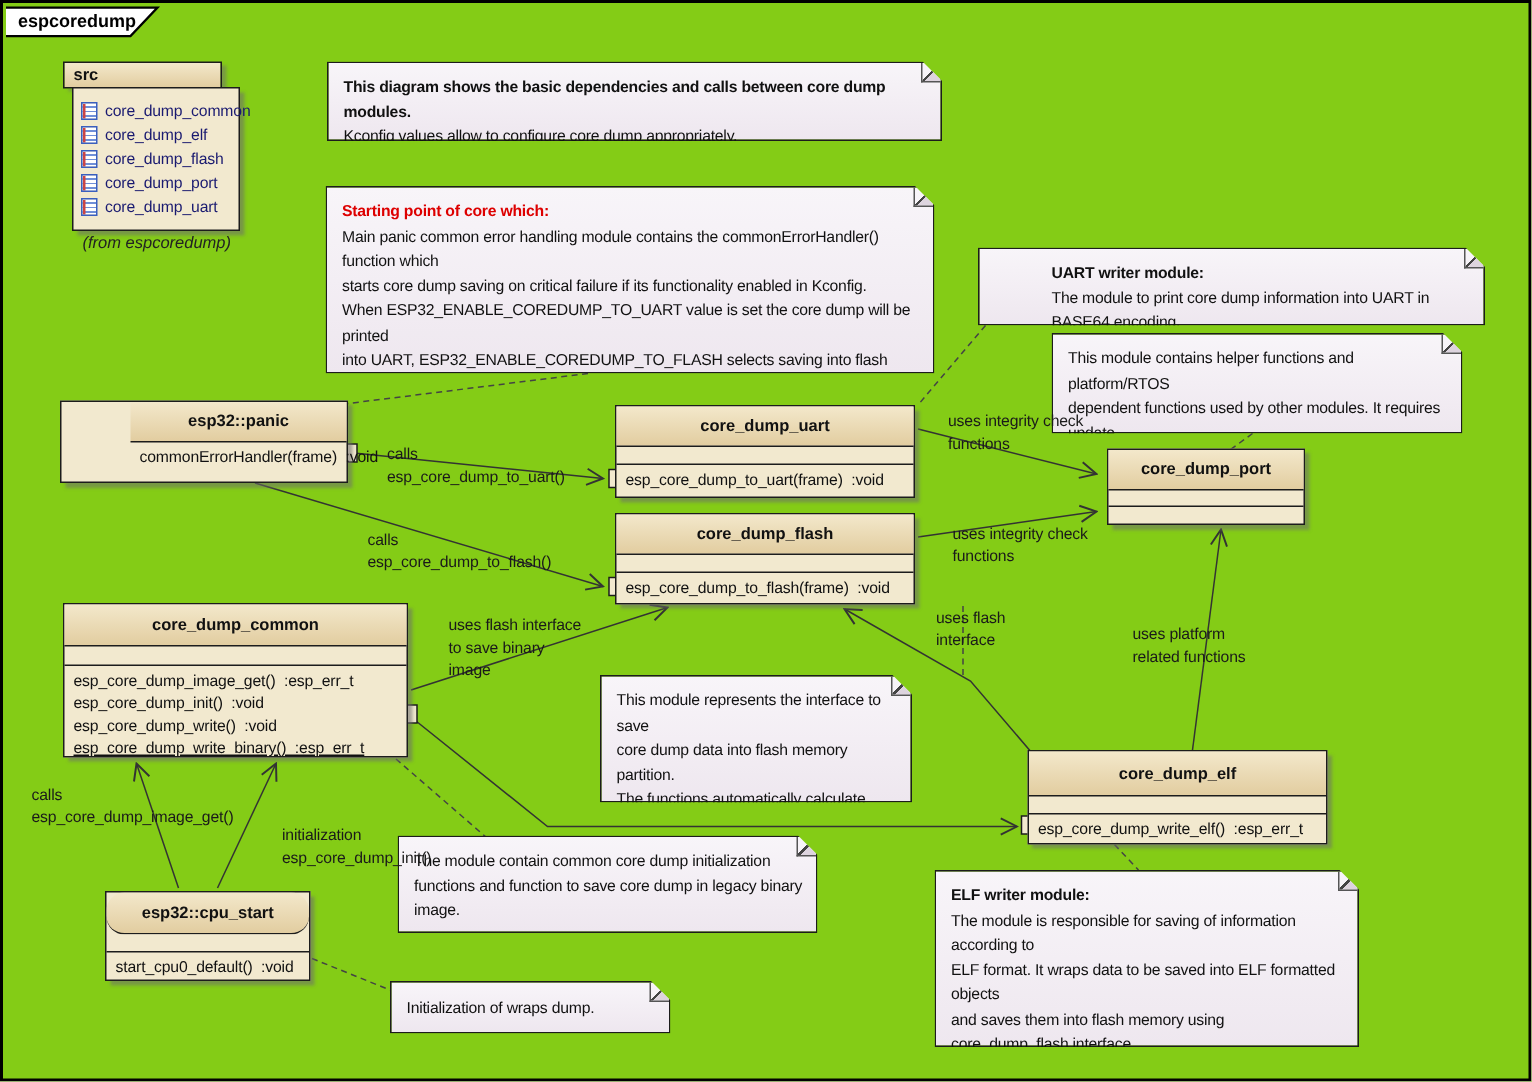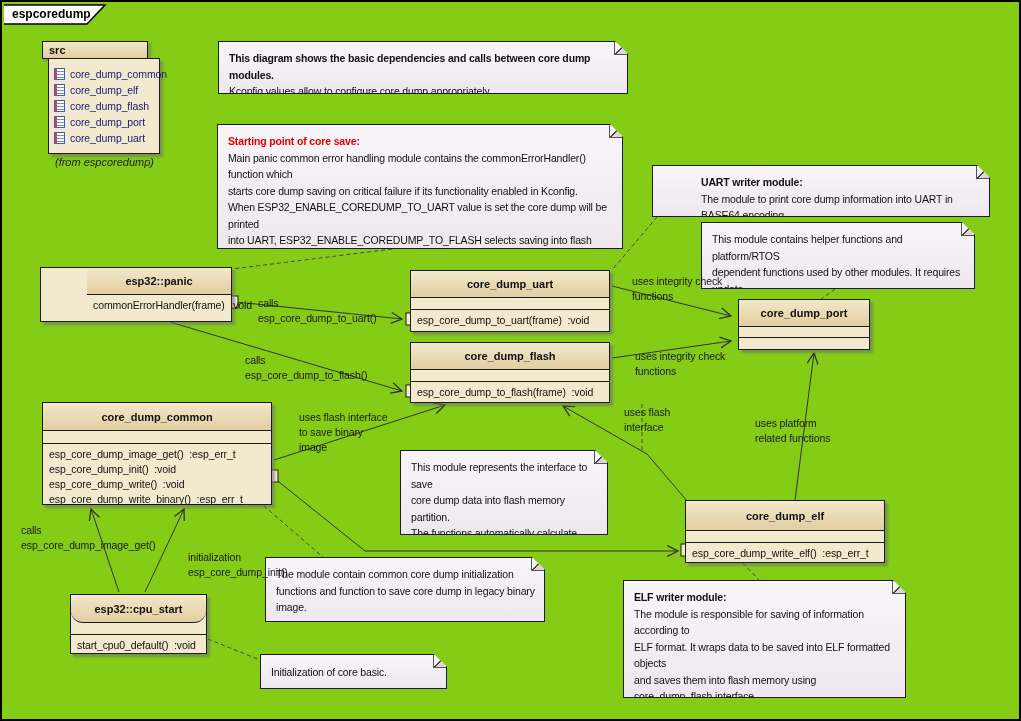--- a/index.html
+++ b/index.html
@@ -103,21 +103,21 @@
   <div class="pkg-from">(from espcoredump)</div>
 
   <div class="note" style="left:216px;top:39px;width:410px;height:53px;">
     <div class="fold"></div>
     <div class="nt">This diagram shows the basic dependencies and calls between core dump modules.</div>
     <div class="nb">Kconfig values allow to configure core dump appropriately.</div>
   </div>
 
   <div class="note" style="left:215px;top:122px;width:406px;height:125px;">
     <div class="fold"></div>
-    <div class="nt red">Starting point of core save:</div>
+    <div class="nt red">Starting point of core which:</div>
     <div class="nb">Main panic  common error handling module contains the commonErrorHandler() function which
 starts core dump saving on critical failure if its functionality enabled in Kconfig.
 When ESP32_ENABLE_COREDUMP_TO_UART value is set the core dump will be printed
 into UART, ESP32_ENABLE_COREDUMP_TO_FLASH selects saving into flash partition.
 Format of core dump can be selected using ESP32_COREDUMP_DATA_FORMAT_ELF,
 ESP32_COREDUMP_DATA_FORMAT_BIN.</div>
   </div>
 
   <div class="note" style="left:650px;top:163px;width:338px;height:52px;padding-left:48px;">
     <div class="fold"></div>
@@ -142,21 +142,21 @@
 
   <div class="note" style="left:263px;top:555px;width:280px;height:65px;">
     <div class="fold"></div>
     <div class="nb">The module contain common core dump initialization
 functions and function to save core dump in legacy binary
 image.</div>
   </div>
 
   <div class="note" style="left:258px;top:652px;width:187px;height:35px;padding-top:9px;">
     <div class="fold"></div>
-    <div class="nb">Initialization of core basic.</div>
+    <div class="nb">Initialization of wraps dump.</div>
   </div>
 
   <div class="note" style="left:621px;top:578px;width:283px;height:118px;">
     <div class="fold"></div>
     <div class="nt">ELF writer module:</div>
     <div class="nb">The module is responsible for saving of information according to
 ELF format. It wraps data to be saved into ELF formatted objects
 and saves them into flash memory using core_dump_flash interface
 functions. Uses core_dump_port module to get task snapshot and
 get register dumps according to platform settings.</div>

